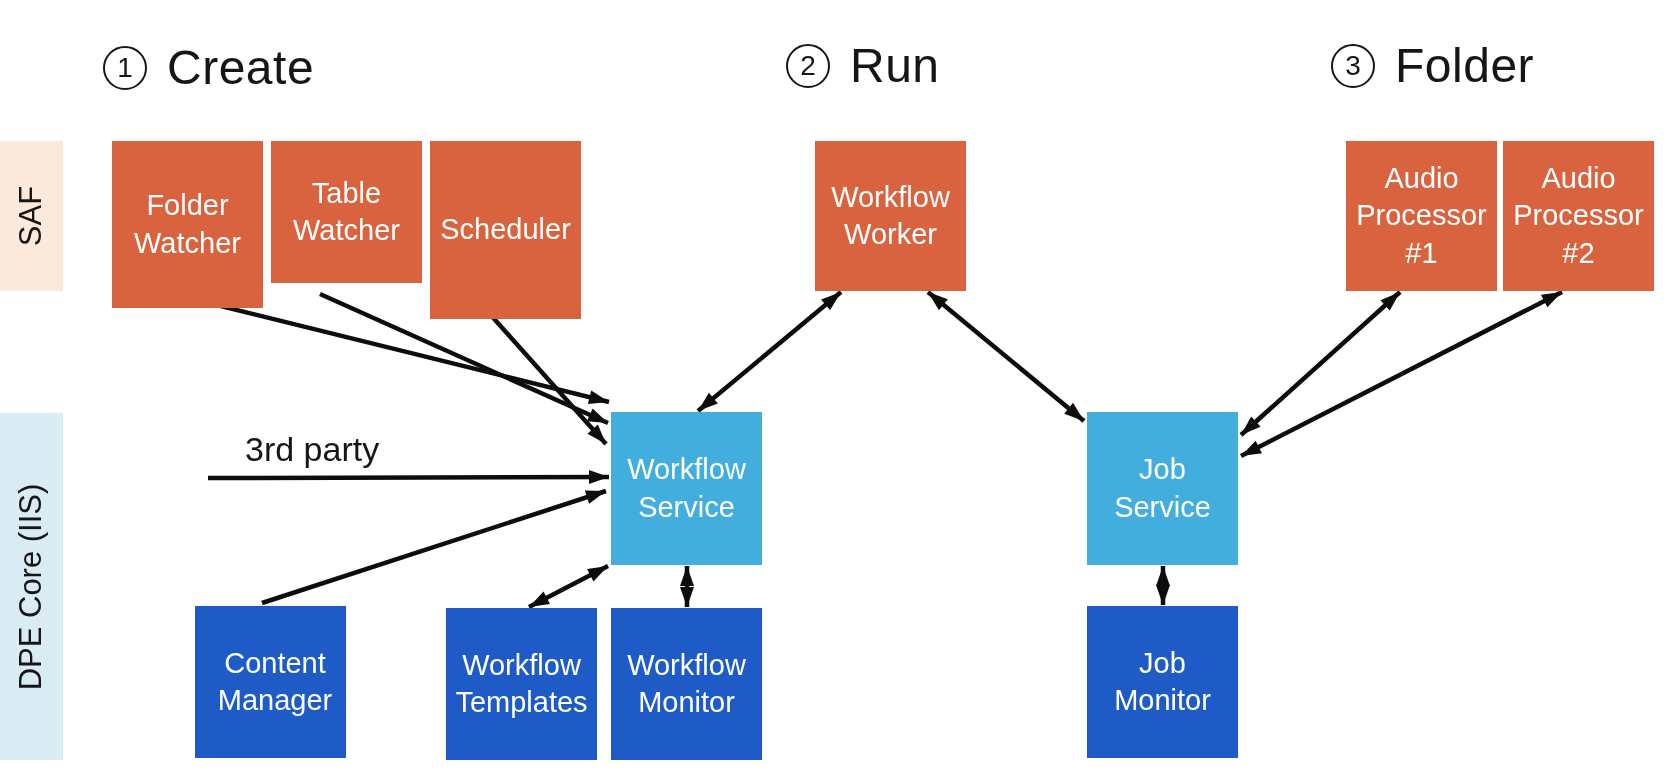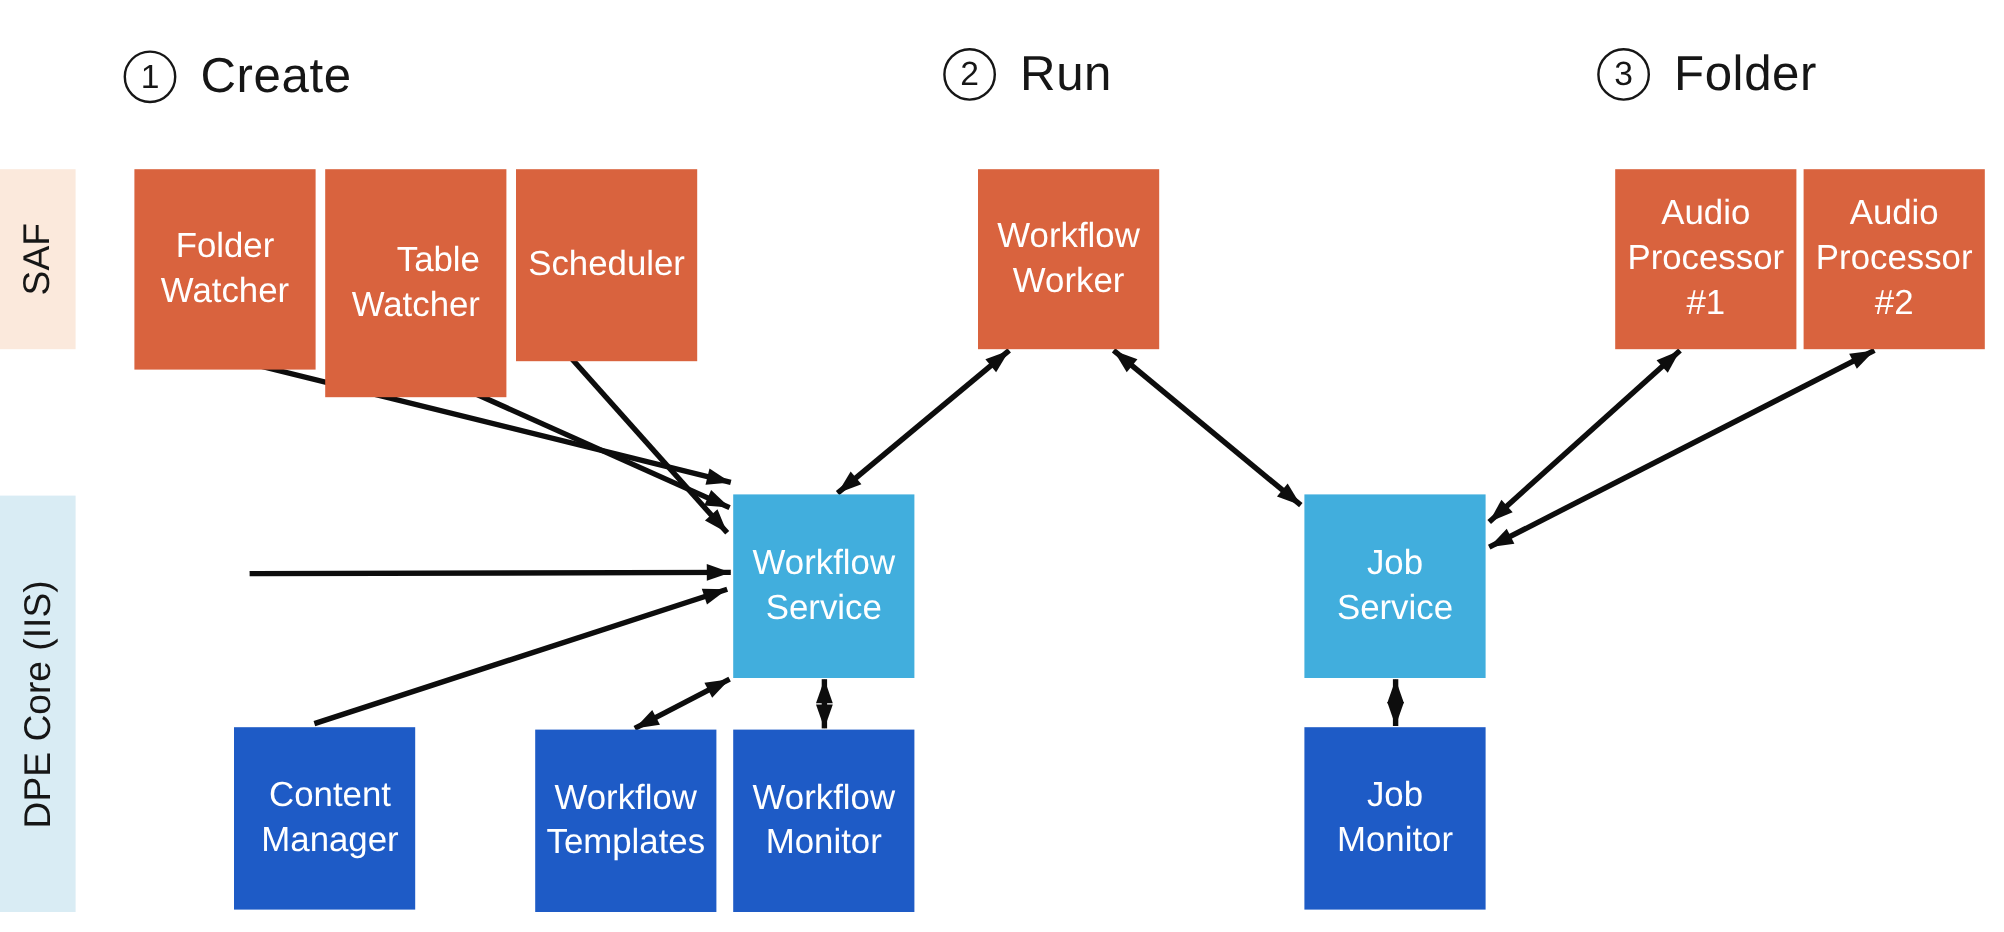--- a/index.html
+++ b/index.html
@@ -14,37 +14,37 @@
   .band { position:absolute; left:0; width:63px; display:flex; align-items:center; justify-content:center; }
   .band.saf { top:141px; height:150px; background:var(--saf-band,#FBE9DC); }
   .band.dpe { top:413px; height:347px; background:var(--dpe-band,#D9ECF4); }
   .band-label { transform:rotate(-90deg); white-space:nowrap; font-size:31px; color:var(--text-dark,#161616); }
 
   .heading { position:absolute; display:flex; align-items:center; gap:20px; color:var(--text-dark,#161616); }
   .heading .circle {
     width:44px; height:44px; border:2.5px solid var(--text-dark,#161616); border-radius:50%;
     display:flex; align-items:center; justify-content:center; font-size:28px; box-sizing:border-box;
   }
-  .heading .htext { font-size:41px; letter-spacing:0.5px; }
+  .heading .htext { font-size:48px; letter-spacing:0.5px; }
   .heading.h-create { left:103px; top:40px; }
   .heading.h-run    { left:786px; top:38px; }
   .heading.h-scale  { left:1331px; top:38px; }
 
   .node {
     position:absolute; display:flex; align-items:center; justify-content:center;
     text-align:center; color:var(--node-text,#ffffff); font-size:29px; line-height:1.28;
     white-space:pre-line; box-sizing:border-box; padding:2px;
   }
   .node.agent   { background:var(--agent-orange,#D9633E); }
   .node.service { background:var(--service-blue,#41AEDD); }
   .node.core    { background:var(--core-blue,#1E5BC6); }
 
   .n-folder-watcher     { left:112px;  top:141px; width:151px; height:167px; }
-  .n-table-watcher      { left:271px;  top:141px; width:151px; height:190px;text-align:right; }
-  .n-scheduler          { left:430px;  top:141px; width:151px; height:160px; }
+  .n-table-watcher      { left:271px;  top:141px; width:151px; height:142px; }
+  .n-scheduler          { left:430px;  top:141px; width:151px; height:178px; }
   .n-workflow-worker    { left:815px;  top:141px; width:151px; height:150px; }
   .n-audio-processor-1  { left:1346px; top:141px; width:151px; height:150px; }
   .n-audio-processor-2  { left:1503px; top:141px; width:151px; height:150px; }
   .n-workflow-service   { left:611px;  top:412px; width:151px; height:153px; }
   .n-job-service        { left:1087px; top:412px; width:151px; height:153px; }
   .n-content-manager    { left:195px;  top:606px; width:151px; height:152px;padding-left:11px; }
   .n-workflow-templates { left:446px;  top:608px; width:151px; height:152px; }
   .n-workflow-monitor   { left:611px;  top:608px; width:151px; height:152px; }
   .n-job-monitor        { left:1087px; top:606px; width:151px; height:152px; }
 
@@ -91,20 +91,21 @@
   </div>
   <div class="heading h-run">
     <span class="circle">2</span>
     <span class="htext">Run</span>
   </div>
   <div class="heading h-scale">
     <span class="circle">3</span>
     <span class="htext">Folder</span>
   </div>
 
+  <div class="note-third-party">3rd party</div>
 
   <div class="node agent n-folder-watcher">Folder
 Watcher</div>
   <div class="node agent n-table-watcher">Table
 Watcher</div>
   <div class="node agent n-scheduler">Scheduler</div>
   <div class="node agent n-workflow-worker">Workflow
 Worker</div>
   <div class="node agent n-audio-processor-1">Audio
 Processor

